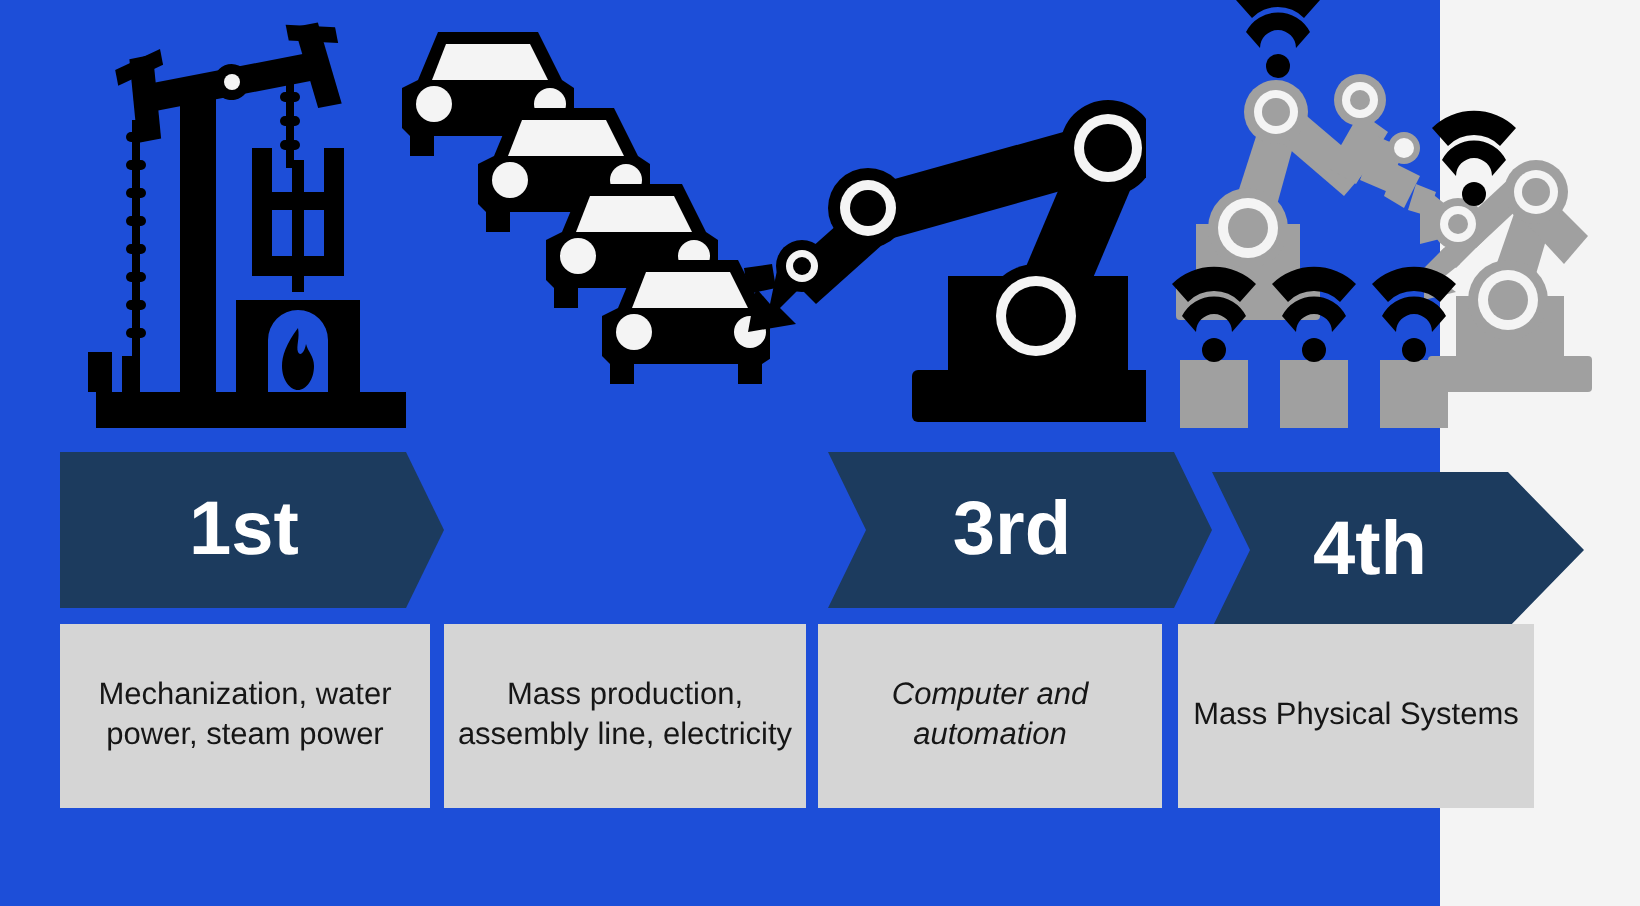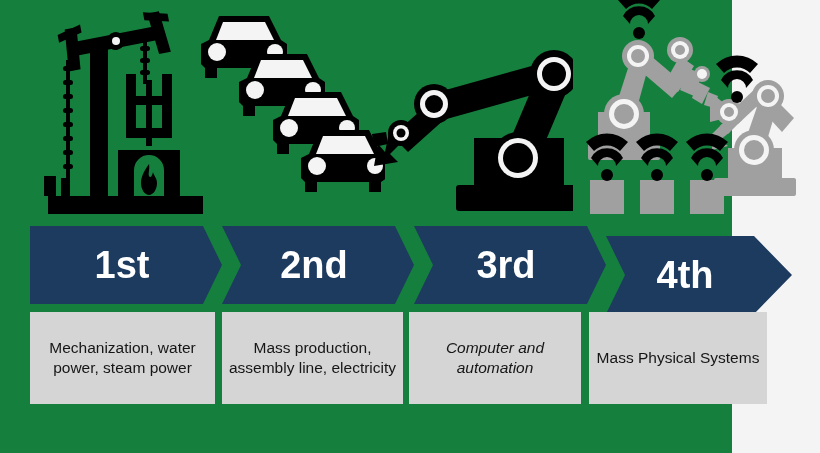--- a/index.html
+++ b/index.html
@@ -10,22 +10,21 @@
     width: 820px;
     height: 453px;
     background: #f4f4f4;
     font-family: "Liberation Sans", sans-serif;
     overflow: hidden;
   }
   #stage {
     position: relative;
     width: 720px;
     height: 453px;
-    background: #15803d;
-    padding-left: 12px;
+    background: #1d4ed8;
   }
 
   
   .icon-row {
     position: absolute;
     left: 0;
     top: 0;
     width: 820px;
     height: 228px;
   }
@@ -330,23 +329,20 @@
             </g>
         </g>
       </svg>
     </div>
   </div>
 
   <div class="arrow-band">
     <div class="arrow" id="arrow-1">
       <span class="arrow-label">1st</span>
     </div>
-    <div class="arrow" id="arrow-2">
-      <span class="arrow-label">2nd</span>
-    </div>
     <div class="arrow" id="arrow-3">
       <span class="arrow-label">3rd</span>
     </div>
     <div class="arrow" id="arrow-4">
       <span class="arrow-label">4th</span>
     </div>
   </div>
 
   <div class="desc-row">
     <div class="desc-box" id="desc-1">Mechanization, water power, steam power</div>

